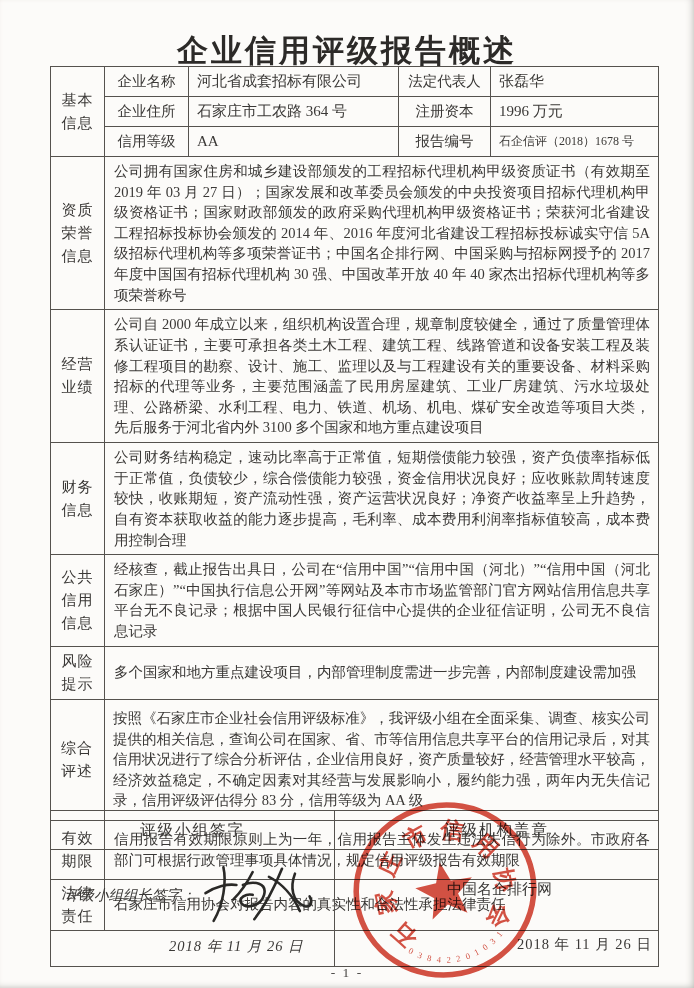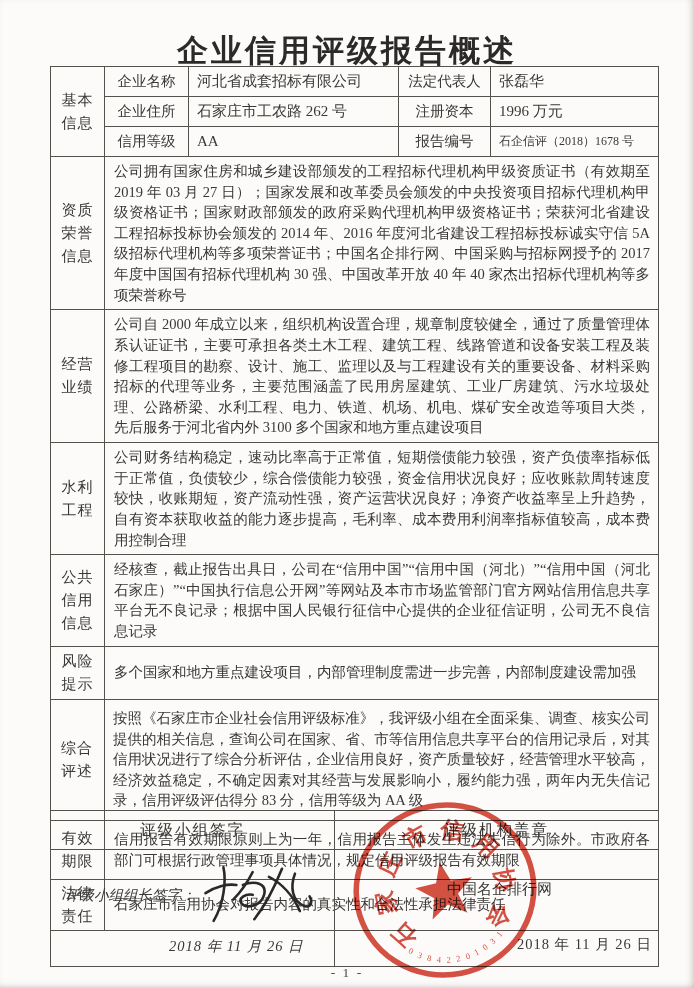--- a/index.html
+++ b/index.html
@@ -101,41 +101,41 @@
     <tbody>
         <tr class="r-basic">
       <td class="sec-label" rowspan="3"><span>基本信息</span></td>
       <td class="k-cell">企业名称</td>
       <td class="v-cell">河北省成套招标有限公司</td>
       <td class="k-cell">法定代表人</td>
       <td class="v-cell">张磊华</td>
     </tr>
     <tr class="r-basic">
       <td class="k-cell">企业住所</td>
-      <td class="v-cell">石家庄市工农路 262 号</td>
+      <td class="v-cell">石家庄市工农路 364 号</td>
       <td class="k-cell">注册资本</td>
       <td class="v-cell">1996 万元</td>
     </tr>
     <tr class="r-basic">
       <td class="k-cell">信用等级</td>
       <td class="v-cell">AA</td>
       <td class="k-cell">报告编号</td>
       <td class="v-cell v-nowrap">石企信评（2018）1678 号</td>
     </tr>
 
     <tr class="r-h124">
       <td class="sec-label"><span>资质荣誉信息</span></td>
       <td class="sec-text" colspan="4">公司拥有国家住房和城乡建设部颁发的工程招标代理机构甲级资质证书（有效期至 2019 年 03 月 27 日）；国家发展和改革委员会颁发的中央投资项目招标代理机构甲级资格证书；国家财政部颁发的政府采购代理机构甲级资格证书；荣获河北省建设工程招标投标协会颁发的 2014 年、2016 年度河北省建设工程招标投标诚实守信 5A 级招标代理机构等多项荣誉证书；中国名企排行网、中国采购与招标网授予的 2017 年度中国国有招标代理机构 30 强、中国改革开放 40 年 40 家杰出招标代理机构等多项荣誉称号</td>
     </tr>
     <tr class="r-h124">
       <td class="sec-label"><span>经营业绩</span></td>
       <td class="sec-text" colspan="4">公司自 2000 年成立以来，组织机构设置合理，规章制度较健全，通过了质量管理体系认证证书，主要可承担各类土木工程、建筑工程、线路管道和设备安装工程及装修工程项目的勘察、设计、施工、监理以及与工程建设有关的重要设备、材料采购招标的代理等业务，主要范围涵盖了民用房屋建筑、工业厂房建筑、污水垃圾处理、公路桥梁、水利工程、电力、铁道、机场、机电、煤矿安全改造等项目大类，先后服务于河北省内外 3100 多个国家和地方重点建设项目</td>
     </tr>
     <tr class="r-h86">
-      <td class="sec-label"><span>水利工程</span></td>
+      <td class="sec-label"><span>财务信息</span></td>
       <td class="sec-text" colspan="4">公司财务结构稳定，速动比率高于正常值，短期偿债能力较强，资产负债率指标低于正常值，负债较少，综合偿债能力较强，资金信用状况良好；应收账款周转速度较快，收账期短，资产流动性强，资产运营状况良好；净资产收益率呈上升趋势，自有资本获取收益的能力逐步提高，毛利率、成本费用利润率指标值较高，成本费用控制合理</td>
     </tr>
     <tr class="r-h74">
       <td class="sec-label"><span>公共信用信息</span></td>
       <td class="sec-text" colspan="4">经核查，截止报告出具日，公司在“信用中国”“信用中国（河北）”“信用中国（河北石家庄）”“中国执行信息公开网”等网站及本市市场监管部门官方网站信用信息共享平台无不良记录；根据中国人民银行征信中心提供的企业征信证明，公司无不良信息记录</td>
     </tr>
     <tr class="r-h44">
       <td class="sec-label"><span>风险提示</span></td>
       <td class="sec-text" colspan="4">多个国家和地方重点建设项目，内部管理制度需进一步完善，内部制度建设需加强</td>
     </tr>

